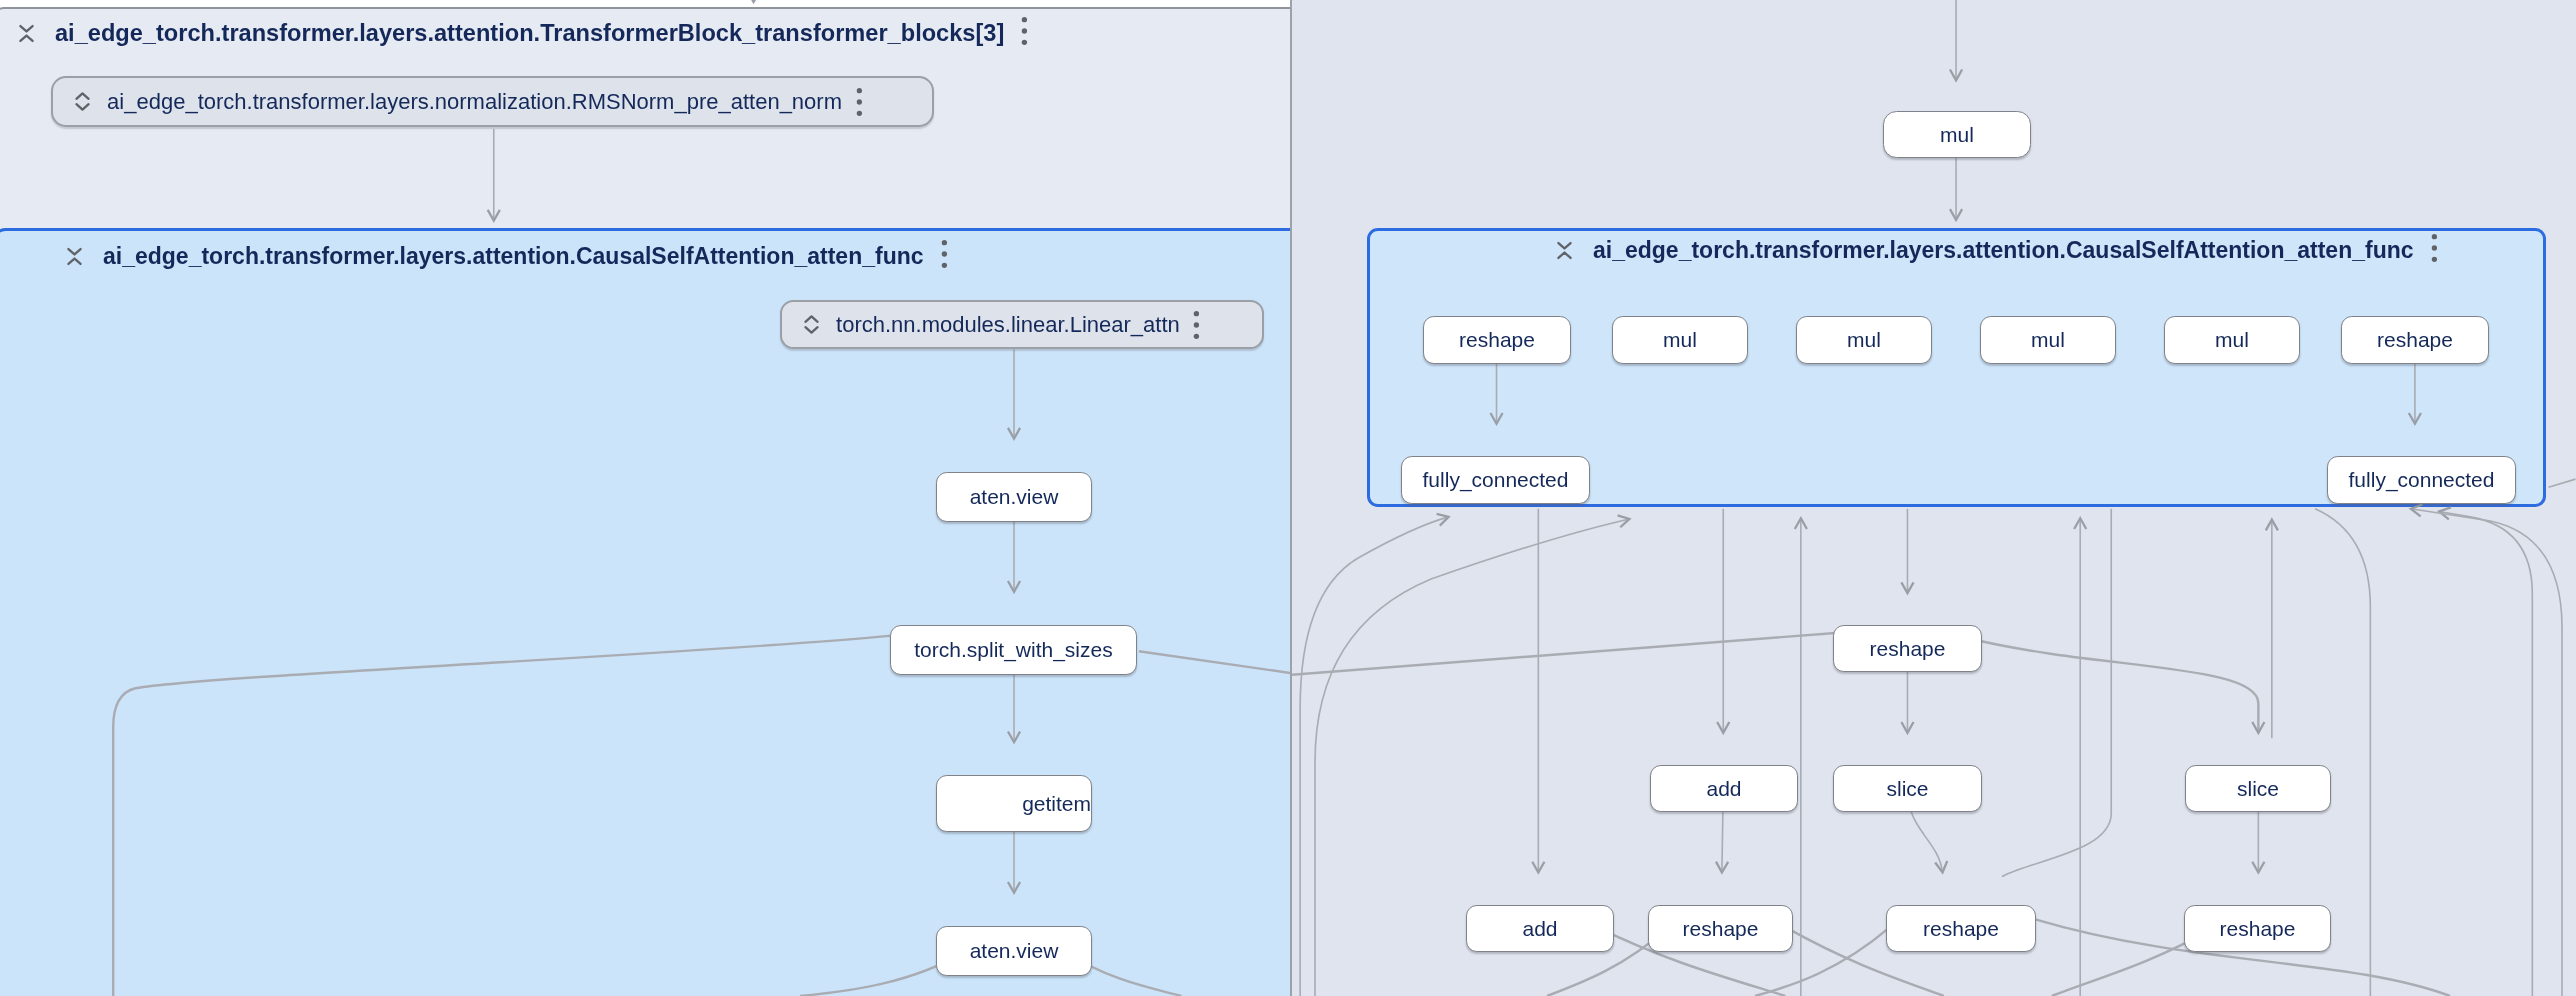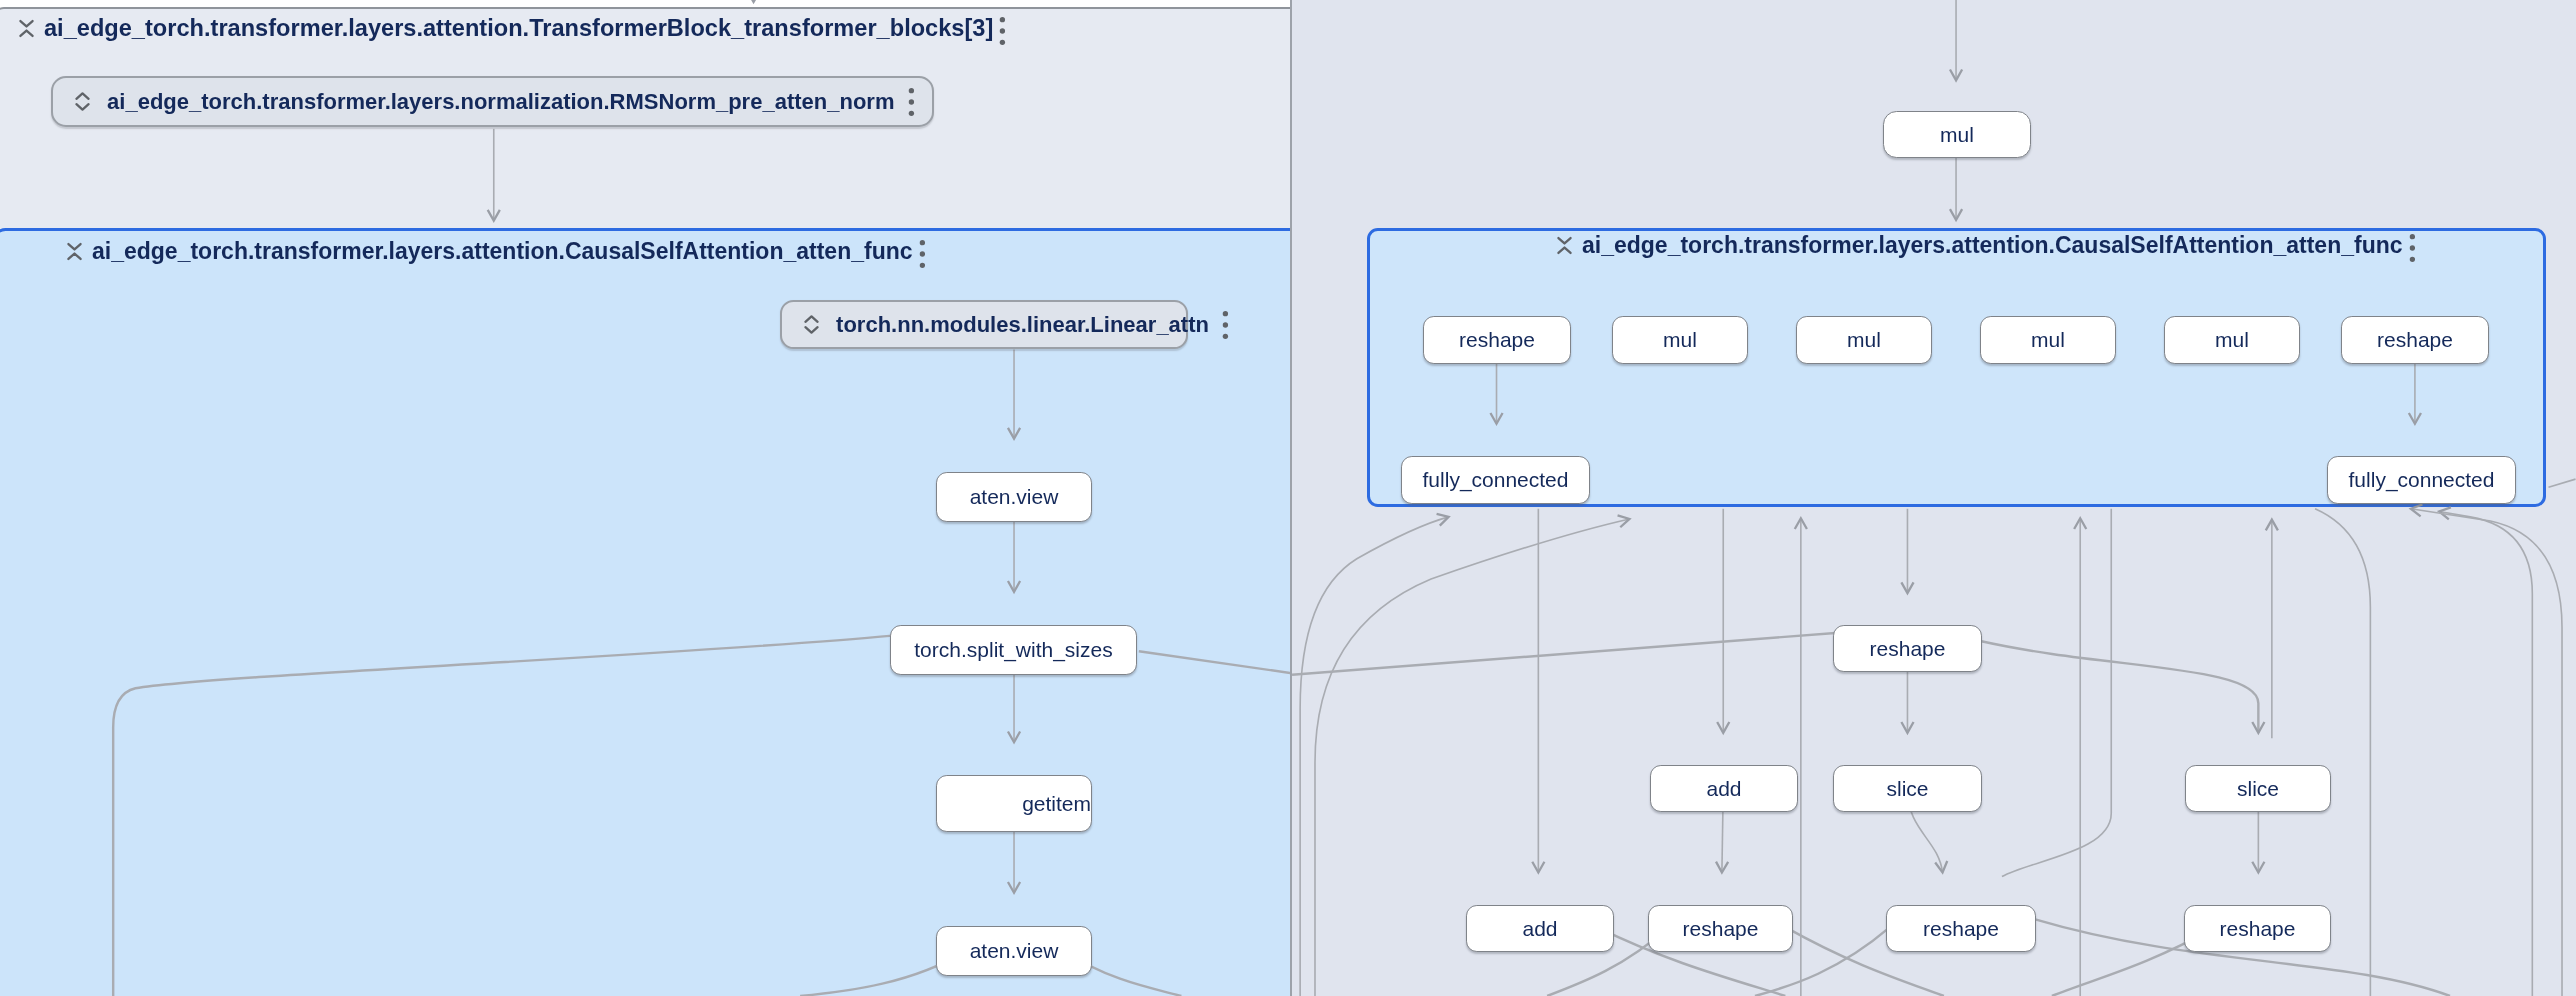--- a/index.html
+++ b/index.html
@@ -26,24 +26,24 @@
     background:#ffffff;border:1.7px solid #7f8389;border-radius:10.8px;
     box-shadow:0 2px 2px rgba(90,95,105,.35);
     font-size:21px;font-weight:500;color:#14295a;white-space:nowrap;margin-top:24px;
   }
   .cbox{
     position:absolute;box-sizing:border-box;
     display:flex;align-items:center;
     background:#dee3eb;border:2px solid #9ba0a7;border-radius:15px;
     box-shadow:0 1.4px 1.4px rgba(90,95,105,.25);
     padding:0 6.8px 0 17.6px;gap:13.5px;
-    font-size:22px;font-weight:700;color:#14295a;white-space:nowrap;text-align:right;
+    font-size:22px;font-weight:400;color:#14295a;white-space:nowrap;text-align:right;
   }
   .ctitle{
-    position:absolute;display:flex;align-items:flex-start;gap:6px;
+    position:absolute;display:flex;align-items:flex-end;gap:17px;
     font-size:23px;font-weight:600;color:#14295a;white-space:nowrap;
   }
   .ctitle.tb{font-size:23.6px;font-weight:700;}
   .iconbtn{display:inline-flex;align-items:center;justify-content:center;flex:0 0 auto;}
   .lbl{display:inline-block;}
 </style>
 </head>
 <body>
 
 <div class="pane" style="left:0;width:1290px;background:#ffffff;">
@@ -119,21 +119,21 @@
       <span class="lbl">ai_edge_torch.transformer.layers.attention.CausalSelfAttention_atten_func</span>
       <span class="iconbtn">
         <svg width="6.8" height="32" viewBox="0 0 10 48" fill="#5f6368">
           <circle cx="5" cy="7" r="4"></circle>
             <circle cx="5" cy="24" r="4"></circle>
             <circle cx="5" cy="41" r="4"></circle>
         </svg>
       </span>
     </div>
 
-    <div class="cbox" style="left:780px;top:300px;width:408px;height:49px;border-radius:13.5px;">
+    <div class="cbox" style="left:780px;top:300px;width:484px;height:49px;border-radius:13.5px;">
       <span class="iconbtn">
         <svg width="23" height="27" viewBox="0 0 34 40" fill="none" stroke="#5f6368" stroke-width="3.4" stroke-linecap="round" stroke-linejoin="round">
           <path d="M8,16 L17,8 L26,16"></path>
             <path d="M8,24 L17,32 L26,24"></path>
         </svg>
       </span>
       <span class="lbl">torch.nn.modules.linear.Linear_attn</span>
       <span class="iconbtn">
         <svg width="6.8" height="32" viewBox="0 0 10 48" fill="#5f6368">
           <circle cx="5" cy="7" r="4"></circle>

